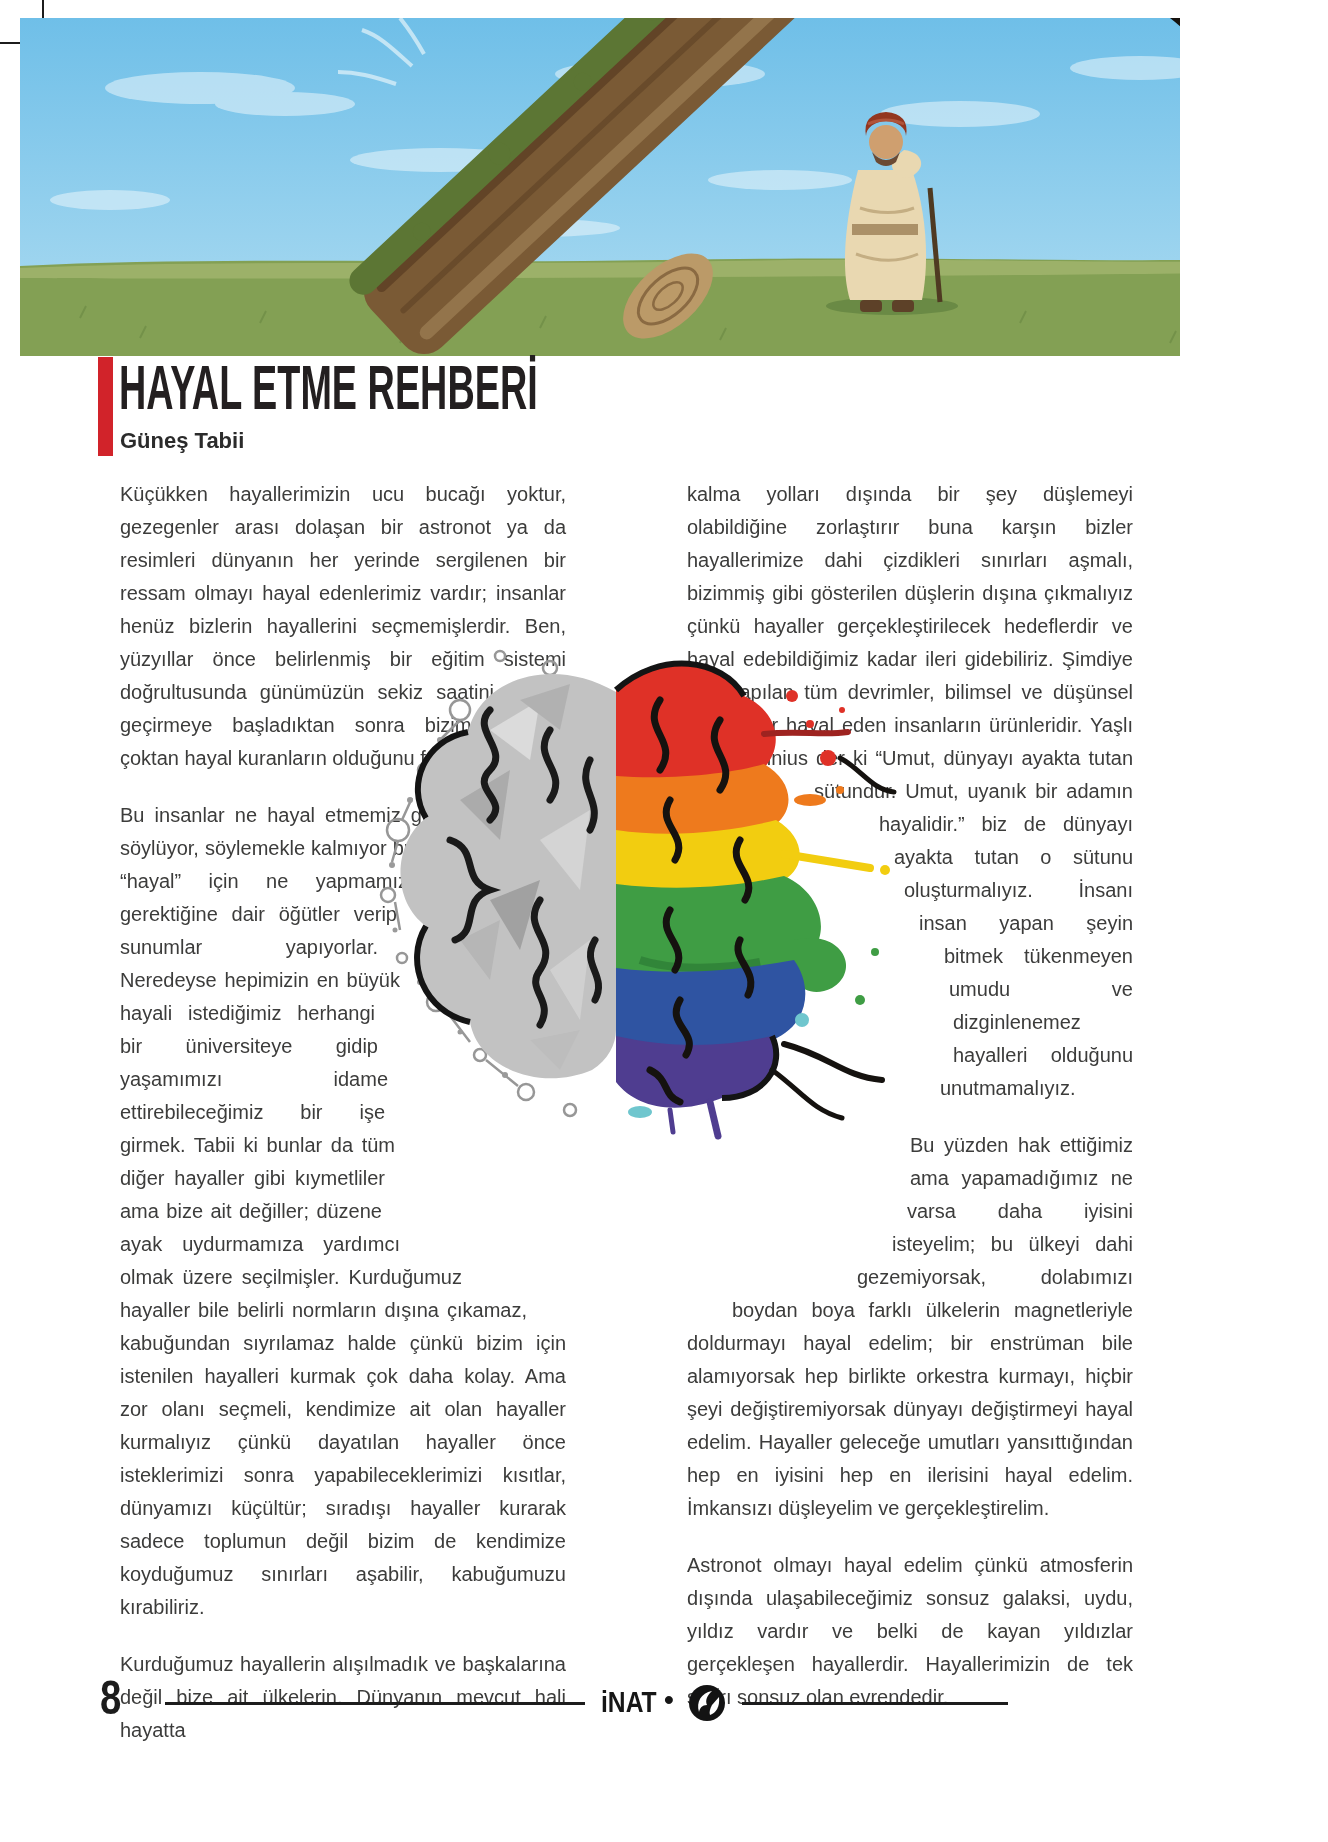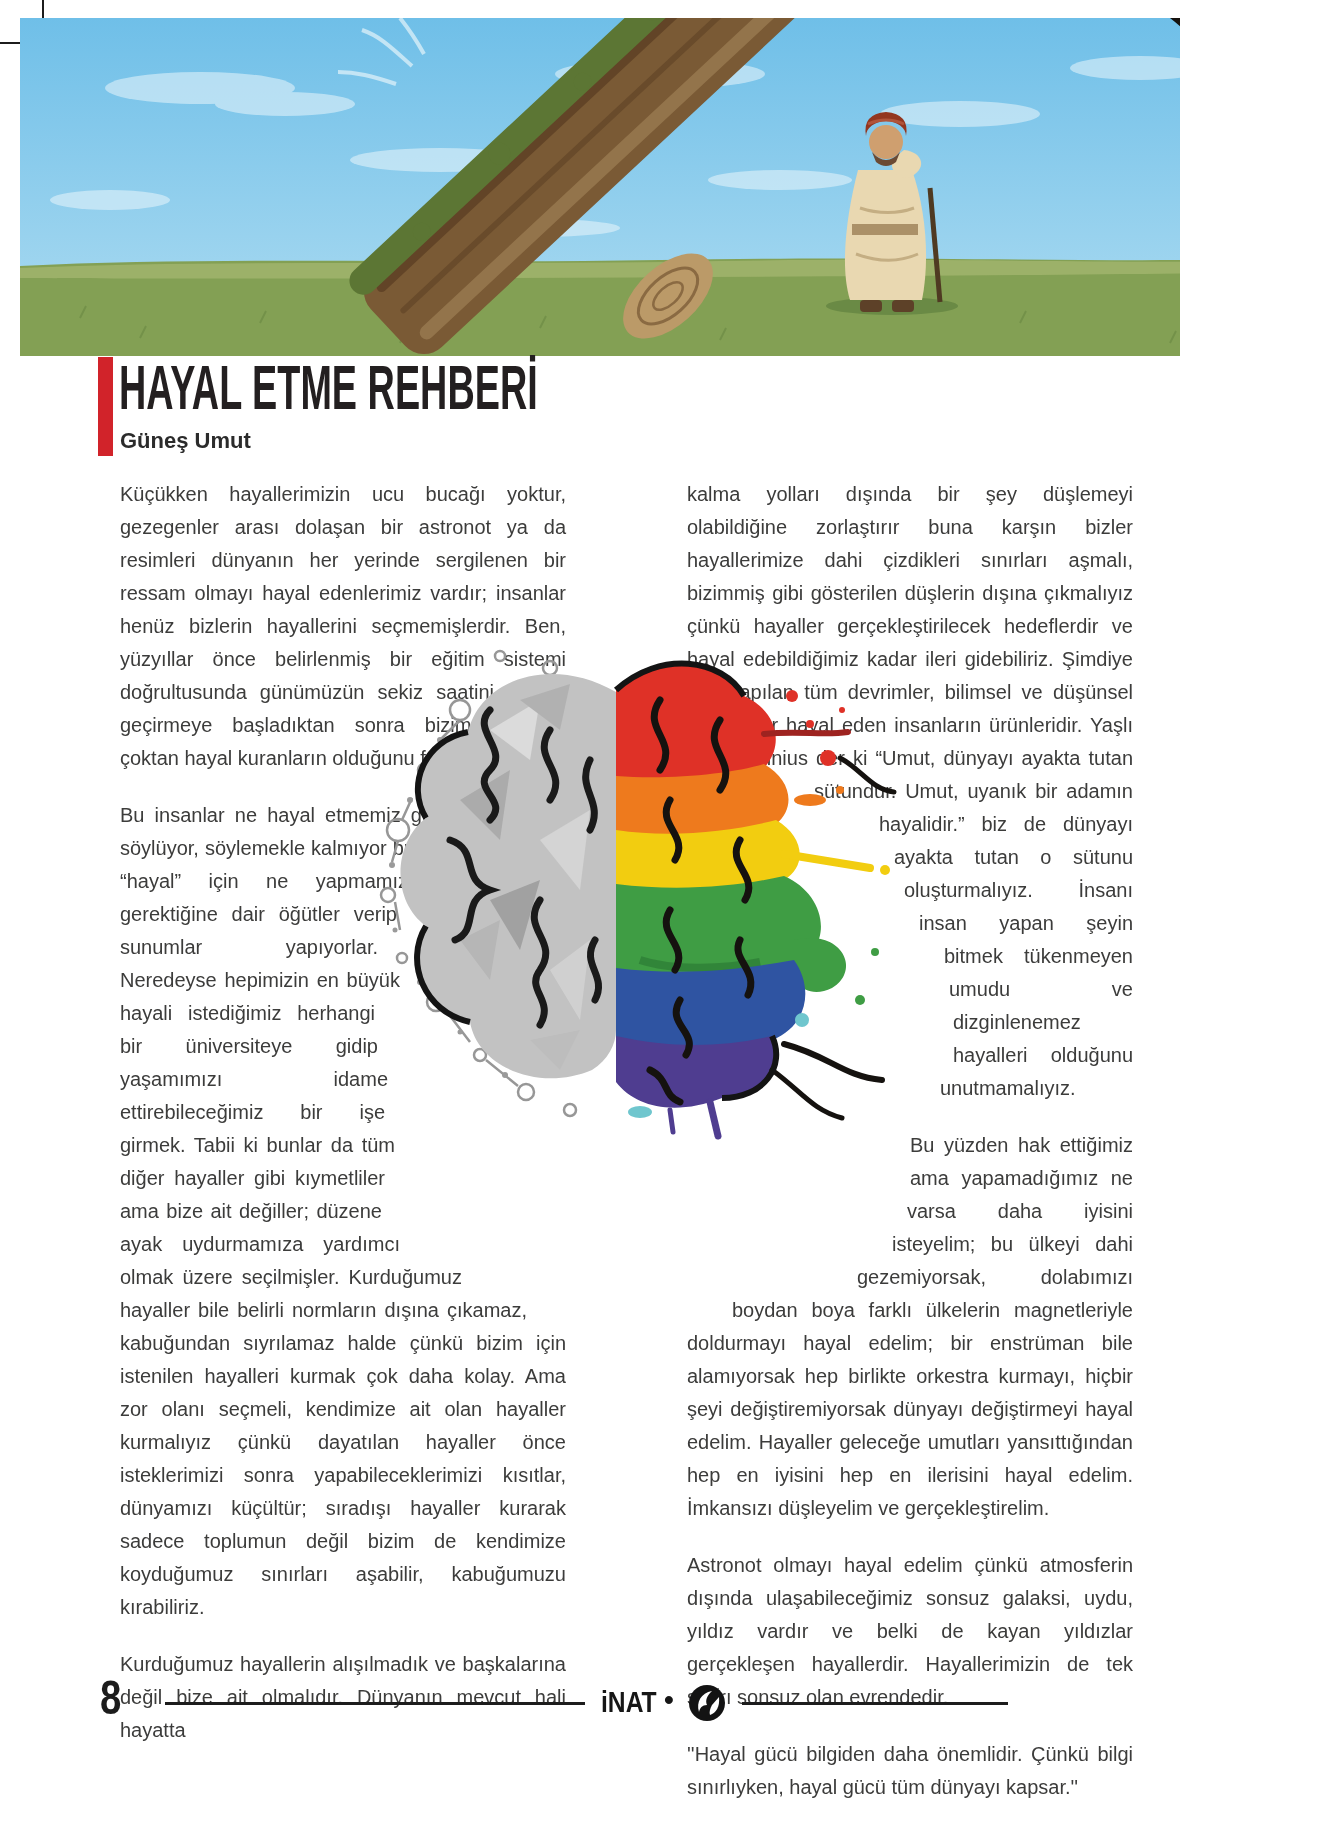--- a/index.html
+++ b/index.html
@@ -110,33 +110,32 @@
         <path d="M848,106 q18,-8 36,0" stroke="#b0543a" stroke-width="3" fill="none"></path>
         <rect x="840" y="282" width="22" height="12" rx="4" fill="#5d4128"></rect>
         <rect x="872" y="282" width="22" height="12" rx="4" fill="#5d4128"></rect>
       </g>
       <path d="M1264,0 L1150,0 C1185,28 1215,58 1264,76 Z" fill="#16120e"></path>
     </svg>
   </div>
 
   <div class="titlebar"></div>
   <h1 class="title">HAYAL ETME REHBERİ</h1>
-  <div class="author">Güneş Umut</div>
+  <div class="author">Güneş Tabii</div>
 
   <div class="col col-left">
     <p>Küçükken hayallerimizin ucu bucağı yoktur, gezegenler arası dolaşan bir astronot ya da resimleri dünyanın her yerinde sergilenen bir ressam olmayı hayal edenlerimiz vardır; insanlar henüz bizlerin hayallerini seçmemişlerdir. Ben, yüzyıllar önce belirlenmiş bir eğitim sistemi doğrultusunda günümüzün sekiz saatini okulda geçirmeye başladıktan sonra bizim yerimize çoktan hayal kuranların olduğunu fark ettim.</p>
     <p><span class="wrapfloat-left"></span><span>Bu insanlar ne hayal etmemiz gerektiğini söylüyor, söylemekle kalmıyor bu “hayal” için ne yapmamız gerektiğine dair öğütler verip sunumlar yapıyorlar. Neredeyse hepimizin en büyük hayali istediğimiz herhangi bir üniversiteye gidip yaşamımızı idame ettirebileceğimiz bir işe girmek. Tabii ki bunlar da tüm diğer hayaller gibi kıymetliler ama bize ait değiller; düzene ayak uydurmamıza yardımcı olmak üzere seçilmişler. Kurduğumuz hayaller bile belirli normların dışına çıkamaz, kabuğundan sıyrılamaz halde çünkü bizim için istenilen hayalleri kurmak çok daha kolay. Ama zor olanı seçmeli, kendimize ait olan hayaller kurmalıyız çünkü dayatılan hayaller önce isteklerimizi sonra yapabileceklerimizi kısıtlar, dünyamızı küçültür; sıradışı hayaller kurarak sadece toplumun değil bizim de kendimize koyduğumuz sınırları aşabilir, kabuğumuzu kırabiliriz.</span></p>
-    <p>Kurduğumuz hayallerin alışılmadık ve başkalarına değil bize ait olmalıdır. Dünyanın mevcut hali hayatta</p>
+    <p>Kurduğumuz hayallerin alışılmadık ve başkalarına değil bize ait ülkelerin. Dünyanın mevcut hali hayatta</p>
   </div>
 
   <div class="col col-right">
     <p><span class="wrapfloat-right"></span><span>kalma yolları dışında bir şey düşlemeyi olabildiğine zorlaştırır buna karşın bizler hayallerimize dahi çizdikleri sınırları aşmalı, bizimmiş gibi gösterilen düşlerin dışına çıkmalıyız çünkü hayaller gerçekleştirilecek hedeflerdir ve hayal edebildiğimiz kadar ileri gidebiliriz. Şimdiye dek yapılan tüm devrimler, bilimsel ve düşünsel devinimler hayal eden insanların ürünleridir. Yaşlı Plinius der ki “Umut, dünyayı ayakta tutan sütundur. Umut, uyanık bir adamın hayalidir.” biz de dünyayı ayakta tutan o sütunu oluşturmalıyız. İnsanı insan yapan şeyin bitmek tükenmeyen umudu ve dizginlenemez hayalleri olduğunu unutmamalıyız.</span></p>
     <p>Bu yüzden hak ettiğimiz ama yapamadığımız ne varsa daha iyisini isteyelim; bu ülkeyi dahi gezemiyorsak, dolabımızı boydan boya farklı ülkelerin magnetleriyle doldurmayı hayal edelim; bir enstrüman bile alamıyorsak hep birlikte orkestra kurmayı, hiçbir şeyi değiştiremiyorsak dünyayı değiştirmeyi hayal edelim. Hayaller geleceğe umutları yansıttığından hep en iyisini hep en ilerisini hayal edelim. İmkansızı düşleyelim ve gerçekleştirelim.</p>
     <p>Astronot olmayı hayal edelim çünkü atmosferin dışında ulaşabileceğimiz sonsuz galaksi, uydu, yıldız vardır ve belki de kayan yıldızlar gerçekleşen hayallerdir. Hayallerimizin de tek sınırı sonsuz olan evrendedir.</p>
-    <p>''Hayal gücü bilgiden daha önemlidir. Çünkü bilgi sınırlıyken, hayal gücü tüm dünyayı kapsar.''</p>
   </div>
 
   <div class="brain">
     <svg width="560" height="500" viewBox="0 0 560 500" xmlns="http://www.w3.org/2000/svg">
       <g stroke="#979797" stroke-width="2.5" fill="none">
         <circle cx="120" cy="70" r="10"></circle>
           <circle cx="84" cy="130" r="6"></circle>
           <circle cx="58" cy="190" r="11"></circle>
         <circle cx="48" cy="255" r="7"></circle>
           <circle cx="62" cy="318" r="5"></circle>

